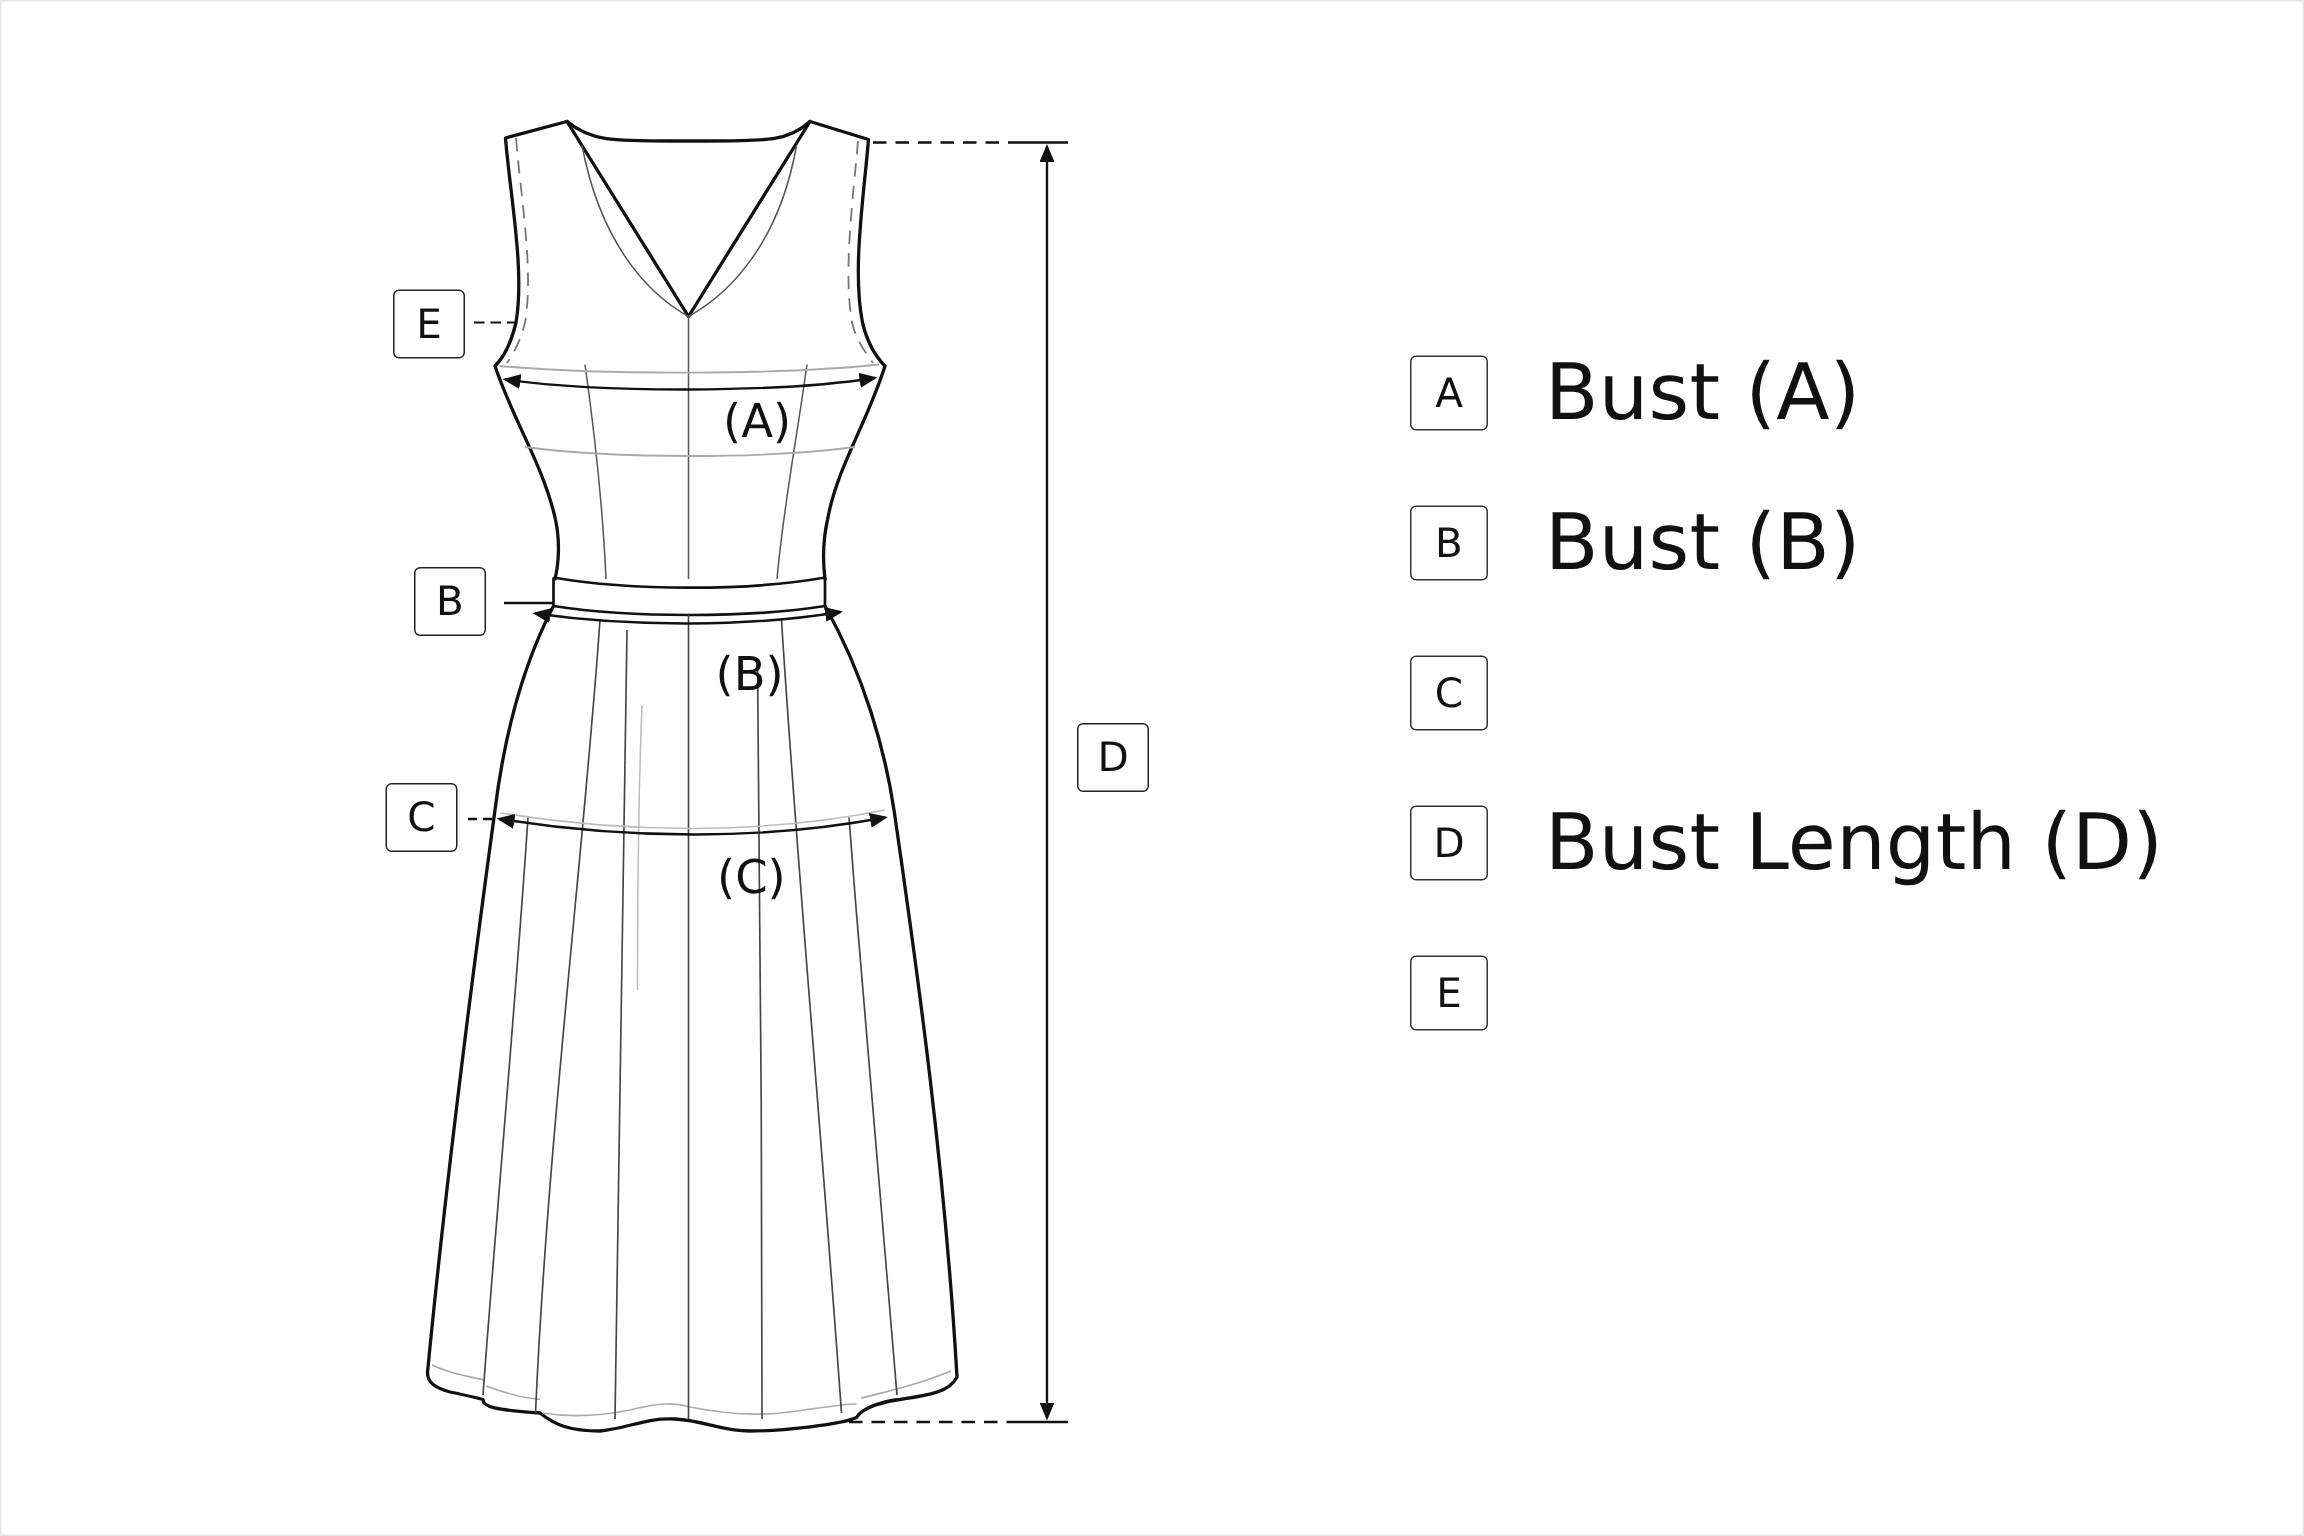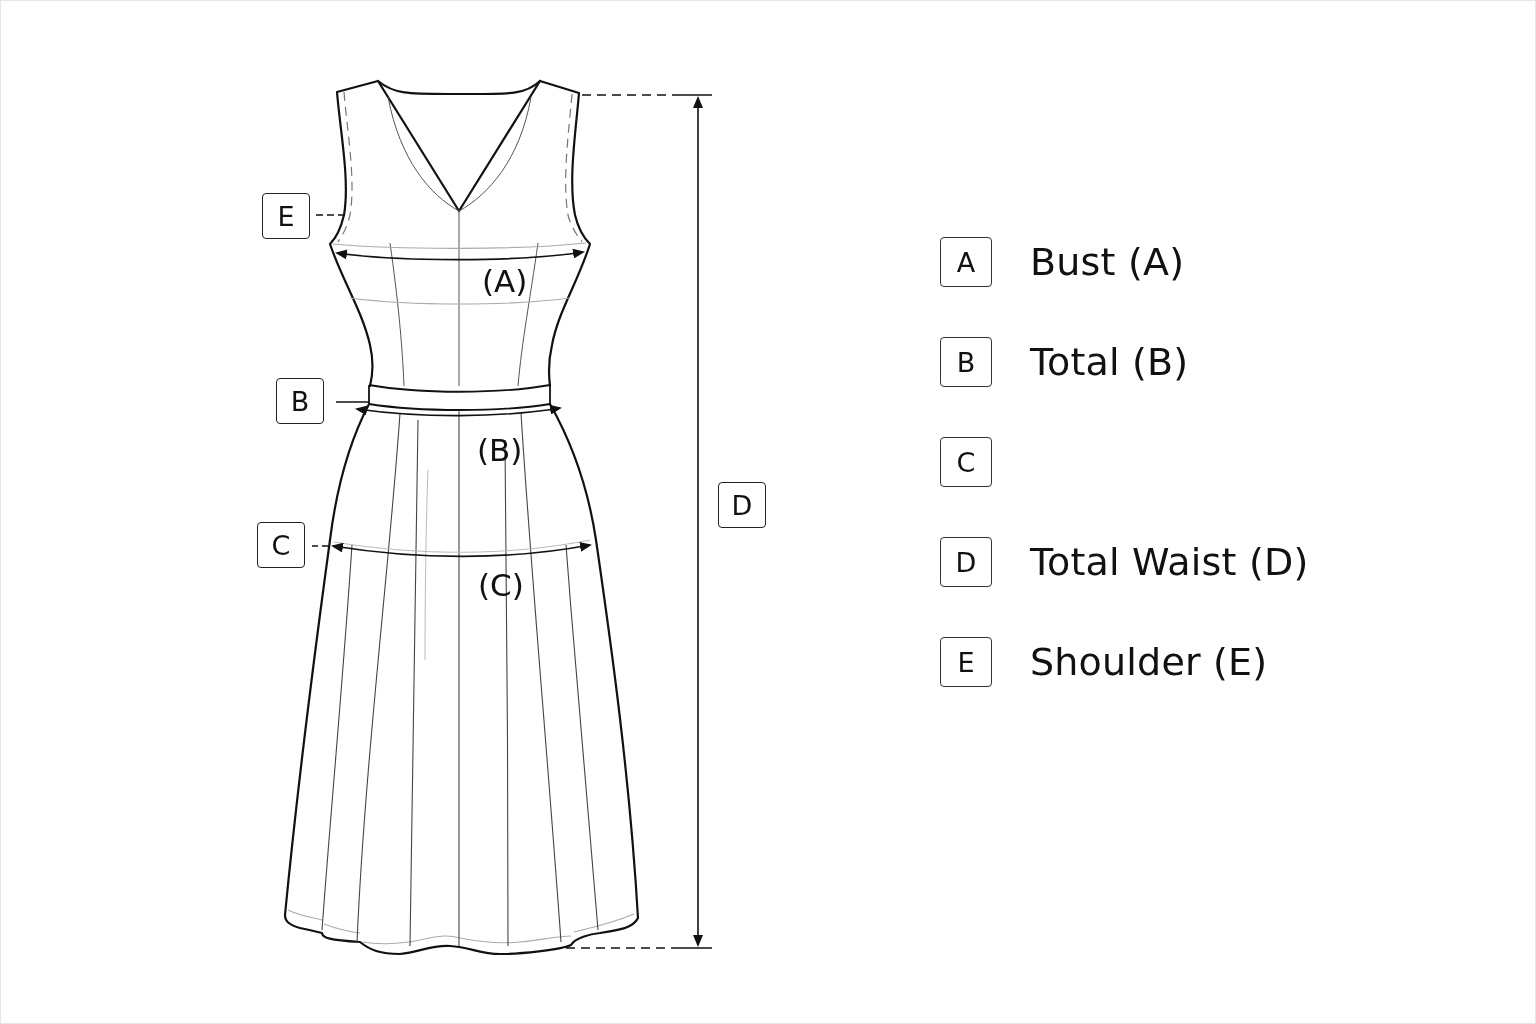--- a/index.html
+++ b/index.html
@@ -62,21 +62,21 @@
       position: static;
       width: 52px;
       height: 50px;
       border: 1.4px solid #333;
       border-radius: 4px;
       font-size: 27px;
       flex: 0 0 auto;
     }
     .legend-item .legend-label {
       margin-left: 38px;
-      font-size: 38px;
+      font-size: 52px;
       color: #111;
       white-space: nowrap;
       letter-spacing: 0.2px;
     }
   </style>
 </head>
 <body>
 
 <div class="frame"></div>
 
@@ -196,26 +196,25 @@
 <div class="inline-label" style="left:477px; top:435px;">(B)</div>
 <div class="inline-label" style="left:478px; top:570px;">(C)</div>
 
 <div class="legend">
   <div class="legend-item">
     <div class="tag">A</div>
     <div class="legend-label">Bust (A)</div>
   </div>
   <div class="legend-item">
     <div class="tag">B</div>
-    <div class="legend-label">Total (B)</div>
+    <div class="legend-label">Bust (B)</div>
   </div>
   <div class="legend-item">
     <div class="tag">C</div>
   </div>
   <div class="legend-item">
     <div class="tag">D</div>
-    <div class="legend-label">Total Waist (D)</div>
+    <div class="legend-label">Bust Length (D)</div>
   </div>
   <div class="legend-item">
     <div class="tag">E</div>
-    <div class="legend-label">Shoulder (E)</div>
   </div>
 </div>
 
 </body></html>

